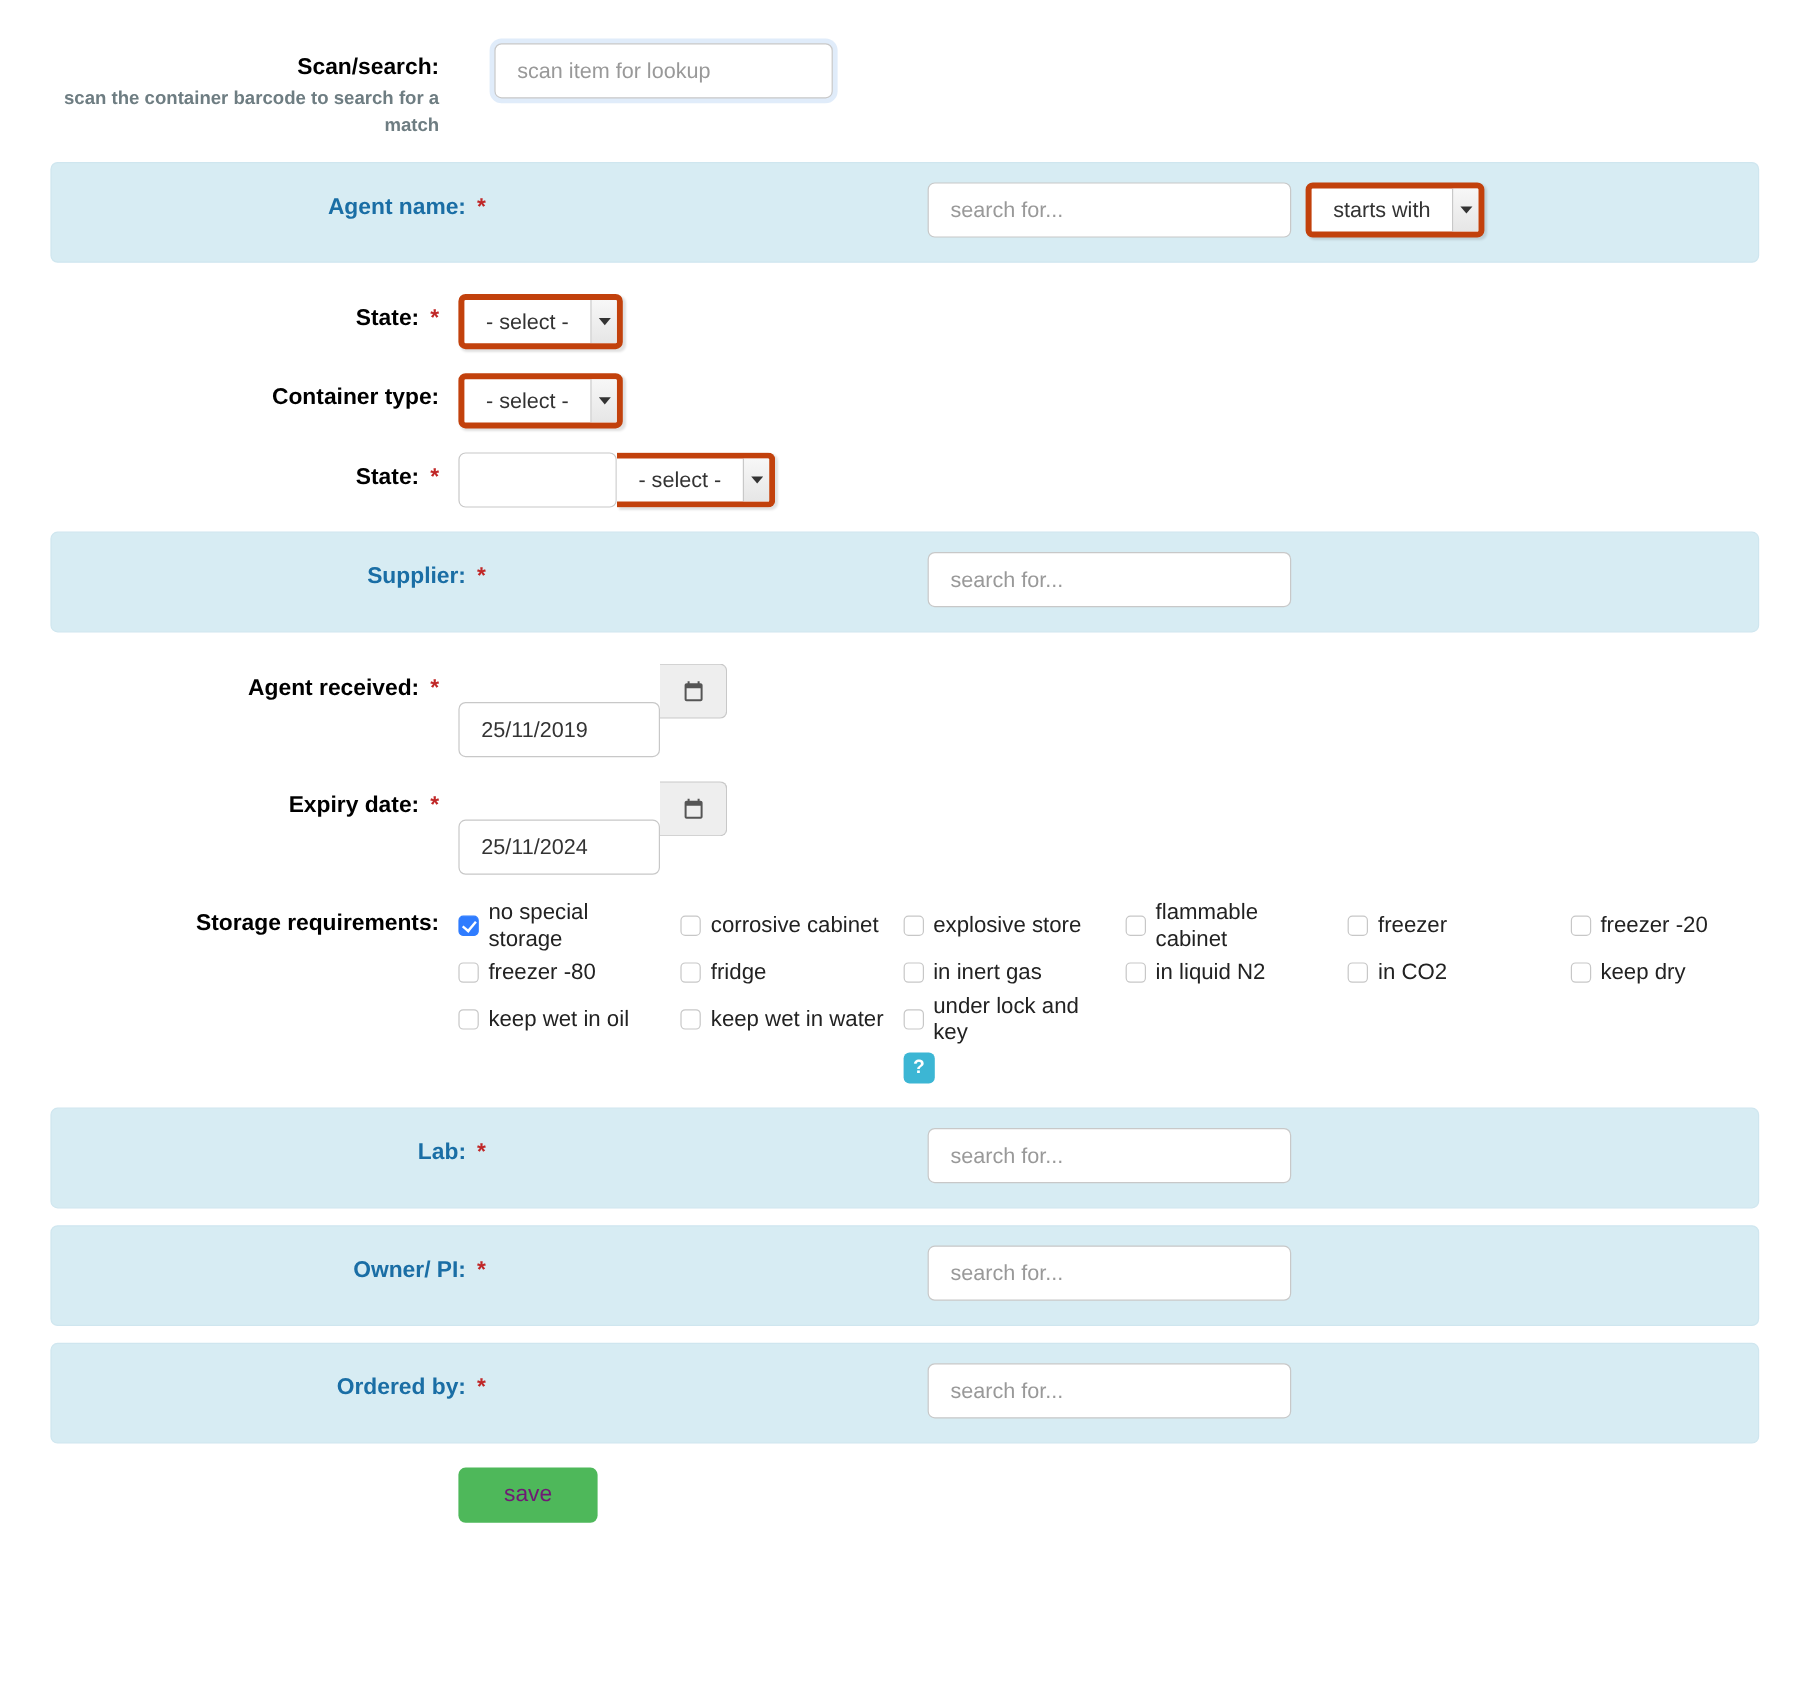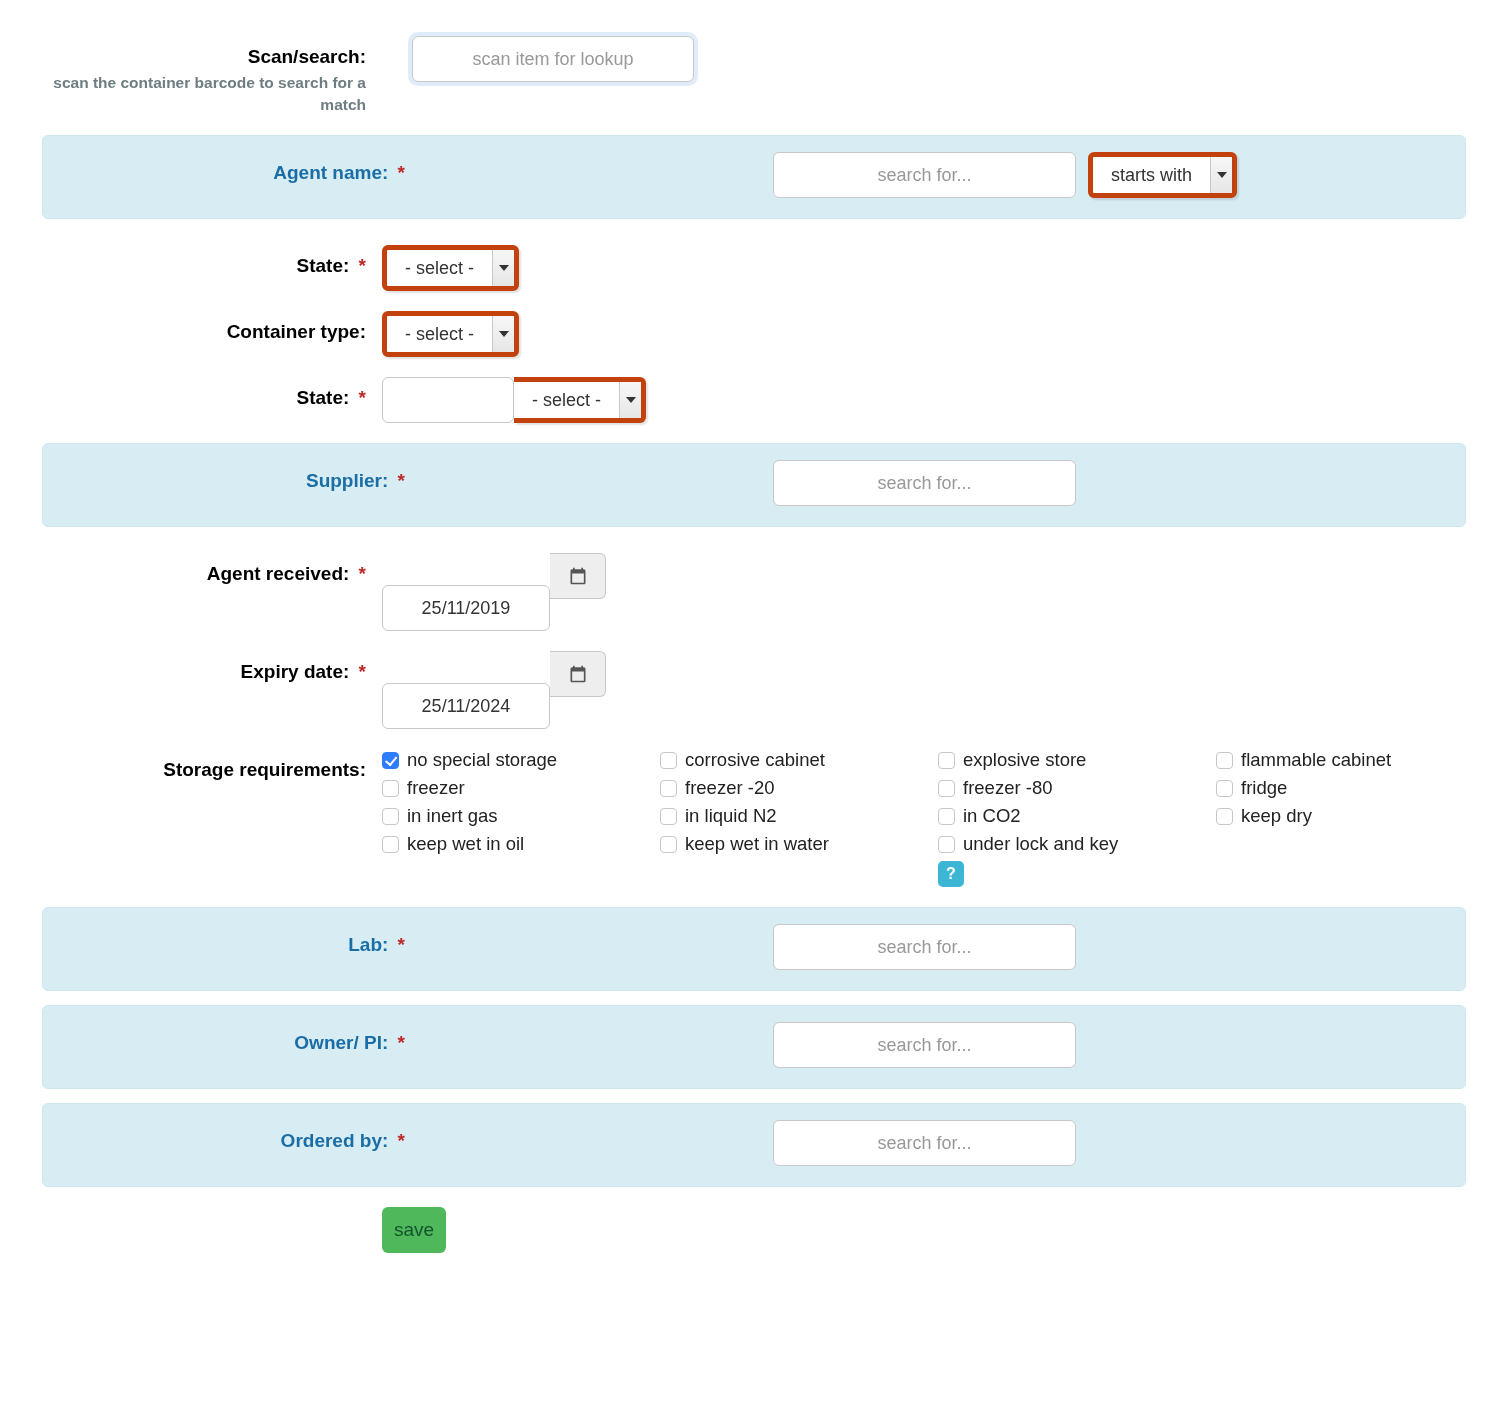--- a/index.html
+++ b/index.html
@@ -52,21 +52,20 @@
   .panel-row { display: flex; align-items: flex-start; }
 
   input[type="text"] {
     height: 46px;
     padding: 0 18px;
     font-size: 18px;
     border: 1px solid #c8c8c8;
     border-radius: 6px;
     background: #fff;
     outline: none;
-    text-align: center;
   }
   input[type="text"]::placeholder { color: #999; }
   .scan-input {
     width: 282px;
     border-color: #7cb8ef;
     box-shadow: 0 0 0 4px rgba(130,180,235,.25);
     font-size: 20px;
   }
 
   .select {
@@ -113,21 +112,21 @@
     border-radius: 0 6px 6px 0;
     background: #eee;
     display: flex; align-items: center; justify-content: center;
   }
   .cal-icon { width: 20px; height: 20px; }
 
   .search-input { width: 303px; }
 
   .chk-grid {
     display: grid;
-    grid-template-columns: repeat(4, 1fr);
+    grid-template-columns: repeat(6, 1fr);
     gap: 6px 16px;
     width: 100%;
   }
   .chk-item { display: flex; align-items: center; gap: 8px; font-size: 18.5px; color:#222; }
   .chk {
     width: 17px; height: 17px;
     border: 1px solid #c7c7c7;
     border-radius: 4px;
     display: inline-flex; align-items: center; justify-content: center;
     flex-shrink: 0;
@@ -141,23 +140,23 @@
   }
   .help-badge {
     width: 26px; height: 26px; border-radius: 5px;
     background: #3cb6d4; color: #fff;
     display: inline-flex; align-items:center; justify-content:center;
     font-size: 16px; font-weight: 600;
   }
 
   .save-btn {
     display: inline-flex; align-items:center; justify-content:center;
-    padding: 12px 12px;
+    padding: 12px 38px;
     background: #4eb85a;
-    color: #14532d;
+    color: #701a75;
     border-radius: 6px;
     font-size: 19px;
     border: none;
   }
   .gap-top { margin-top: 20px; }
   .row-spacing { margin-bottom: 8px; }
 </style>
 </head>
 <body>
 

